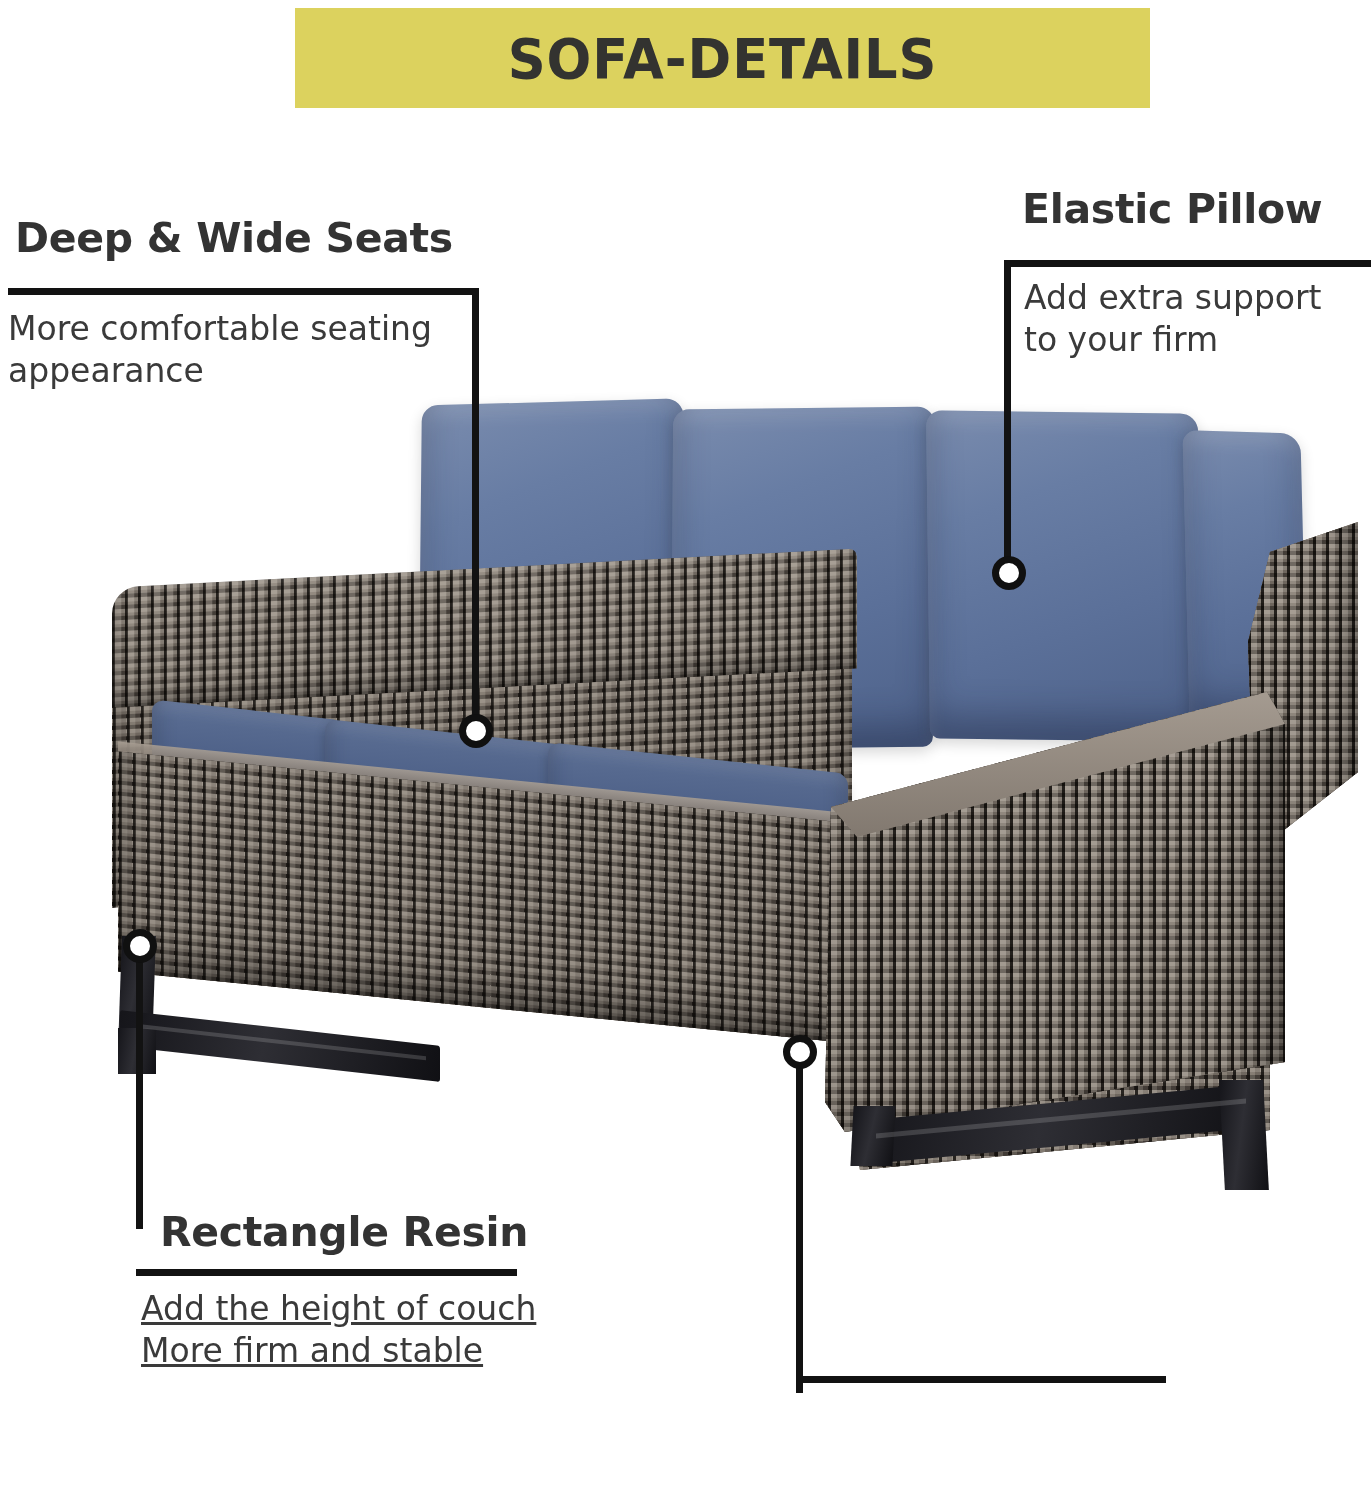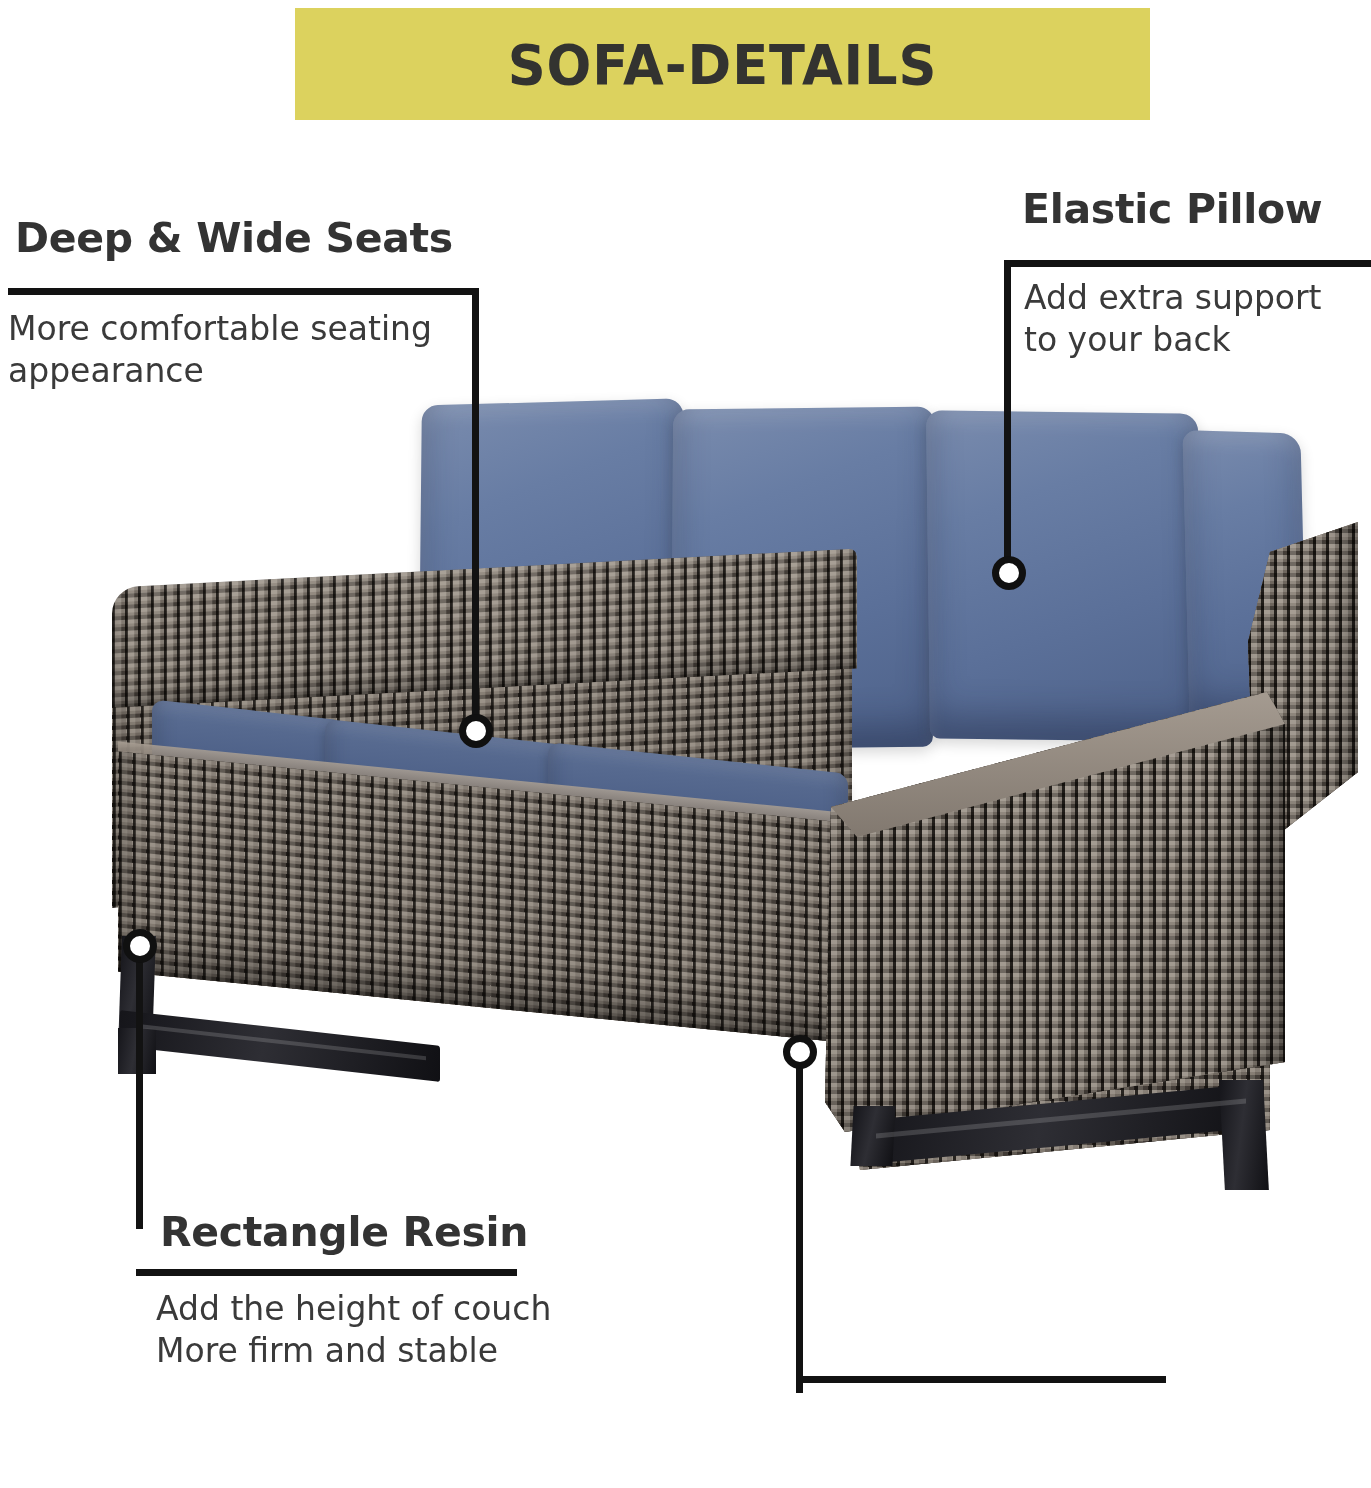--- a/index.html
+++ b/index.html
@@ -5,21 +5,21 @@
   html,body{margin:0;padding:0;background:#fff;}
   body{
     width:1371px;height:1488px;position:relative;overflow:hidden;
     font-family:"DejaVu Sans","Liberation Sans",sans-serif;
     color:#2b2b2b;
   }
   .stage{position:absolute;inset:0;}
 
   
   .banner{
-    position:absolute;left:295px;top:8px;width:855px;height:112px;
+    position:absolute;left:295px;top:8px;width:855px;height:100px;
     background:var(--banner,#dcd25e);
     display:flex;align-items:center;justify-content:center;
   }
   .banner-title{
     font-weight:bold;font-size:56px;letter-spacing:1px;
     color:#333330;font-family:"DejaVu Sans","Liberation Sans",sans-serif;
     transform:scaleX(.94);
   }
 
   
@@ -33,21 +33,21 @@
   #co1-body{left:8px;top:308px;width:470px;}
 
   #co2-title{left:1022px;top:185px;}
   #co2-rule-h{left:1004px;top:260px;width:367px;height:7px;}
   #co2-rule-v{left:1004px;top:260px;width:7px;height:318px;}
   #co2-body{left:1024px;top:277px;width:330px;}
 
   #co3-rule-v{left:136px;top:944px;width:7px;height:285px;}
   #co3-title{left:160px;top:1208px;}
   #co3-rule-h{left:136px;top:1269px;width:381px;height:7px;}
-  #co3-body{left:156px;top:1288px;width:450px;}
+  #co3-body{left:141px;top:1288px;width:450px;text-decoration:underline;}
 
   #co4-rule-v{left:796px;top:1052px;width:7px;height:341px;}
   #co4-title{left:820px;top:1316px;}
   #co4-rule-h{left:796px;top:1376px;width:370px;height:7px;}
   #co4-body{left:820px;top:1396px;width:550px;}
 
   .dot{
     position:absolute;width:34px;height:34px;border-radius:50%;
     background:#fff;border:7px solid #101010;box-sizing:border-box;z-index:40;
   }
@@ -225,21 +225,21 @@
 
   <div class="co-title" id="co1-title">Deep &amp; Wide Seats</div>
   <div class="rule" id="co1-rule-h"></div>
   <div class="rule" id="co1-rule-v"></div>
   <div class="co-body" id="co1-body">More comfortable seating appearance</div>
   <div class="dot" id="dot1"></div>
 
   <div class="co-title" id="co2-title">Elastic Pillow</div>
   <div class="rule" id="co2-rule-h"></div>
   <div class="rule" id="co2-rule-v"></div>
-  <div class="co-body" id="co2-body">Add extra support to your back</div>
+  <div class="co-body" id="co2-body">Add extra support to your firm</div>
   <div class="dot" id="dot2"></div>
 
   <div class="rule" id="co3-rule-v"></div>
   <div class="co-title" id="co3-title">Rectangle Resin</div>
   <div class="rule" id="co3-rule-h"></div>
   <div class="co-body" id="co3-body">Add the height of couch More firm and stable</div>
   <div class="dot" id="dot3"></div>
 
   <div class="rule" id="co4-rule-v"></div>
   <div class="rule" id="co4-rule-h"></div>

